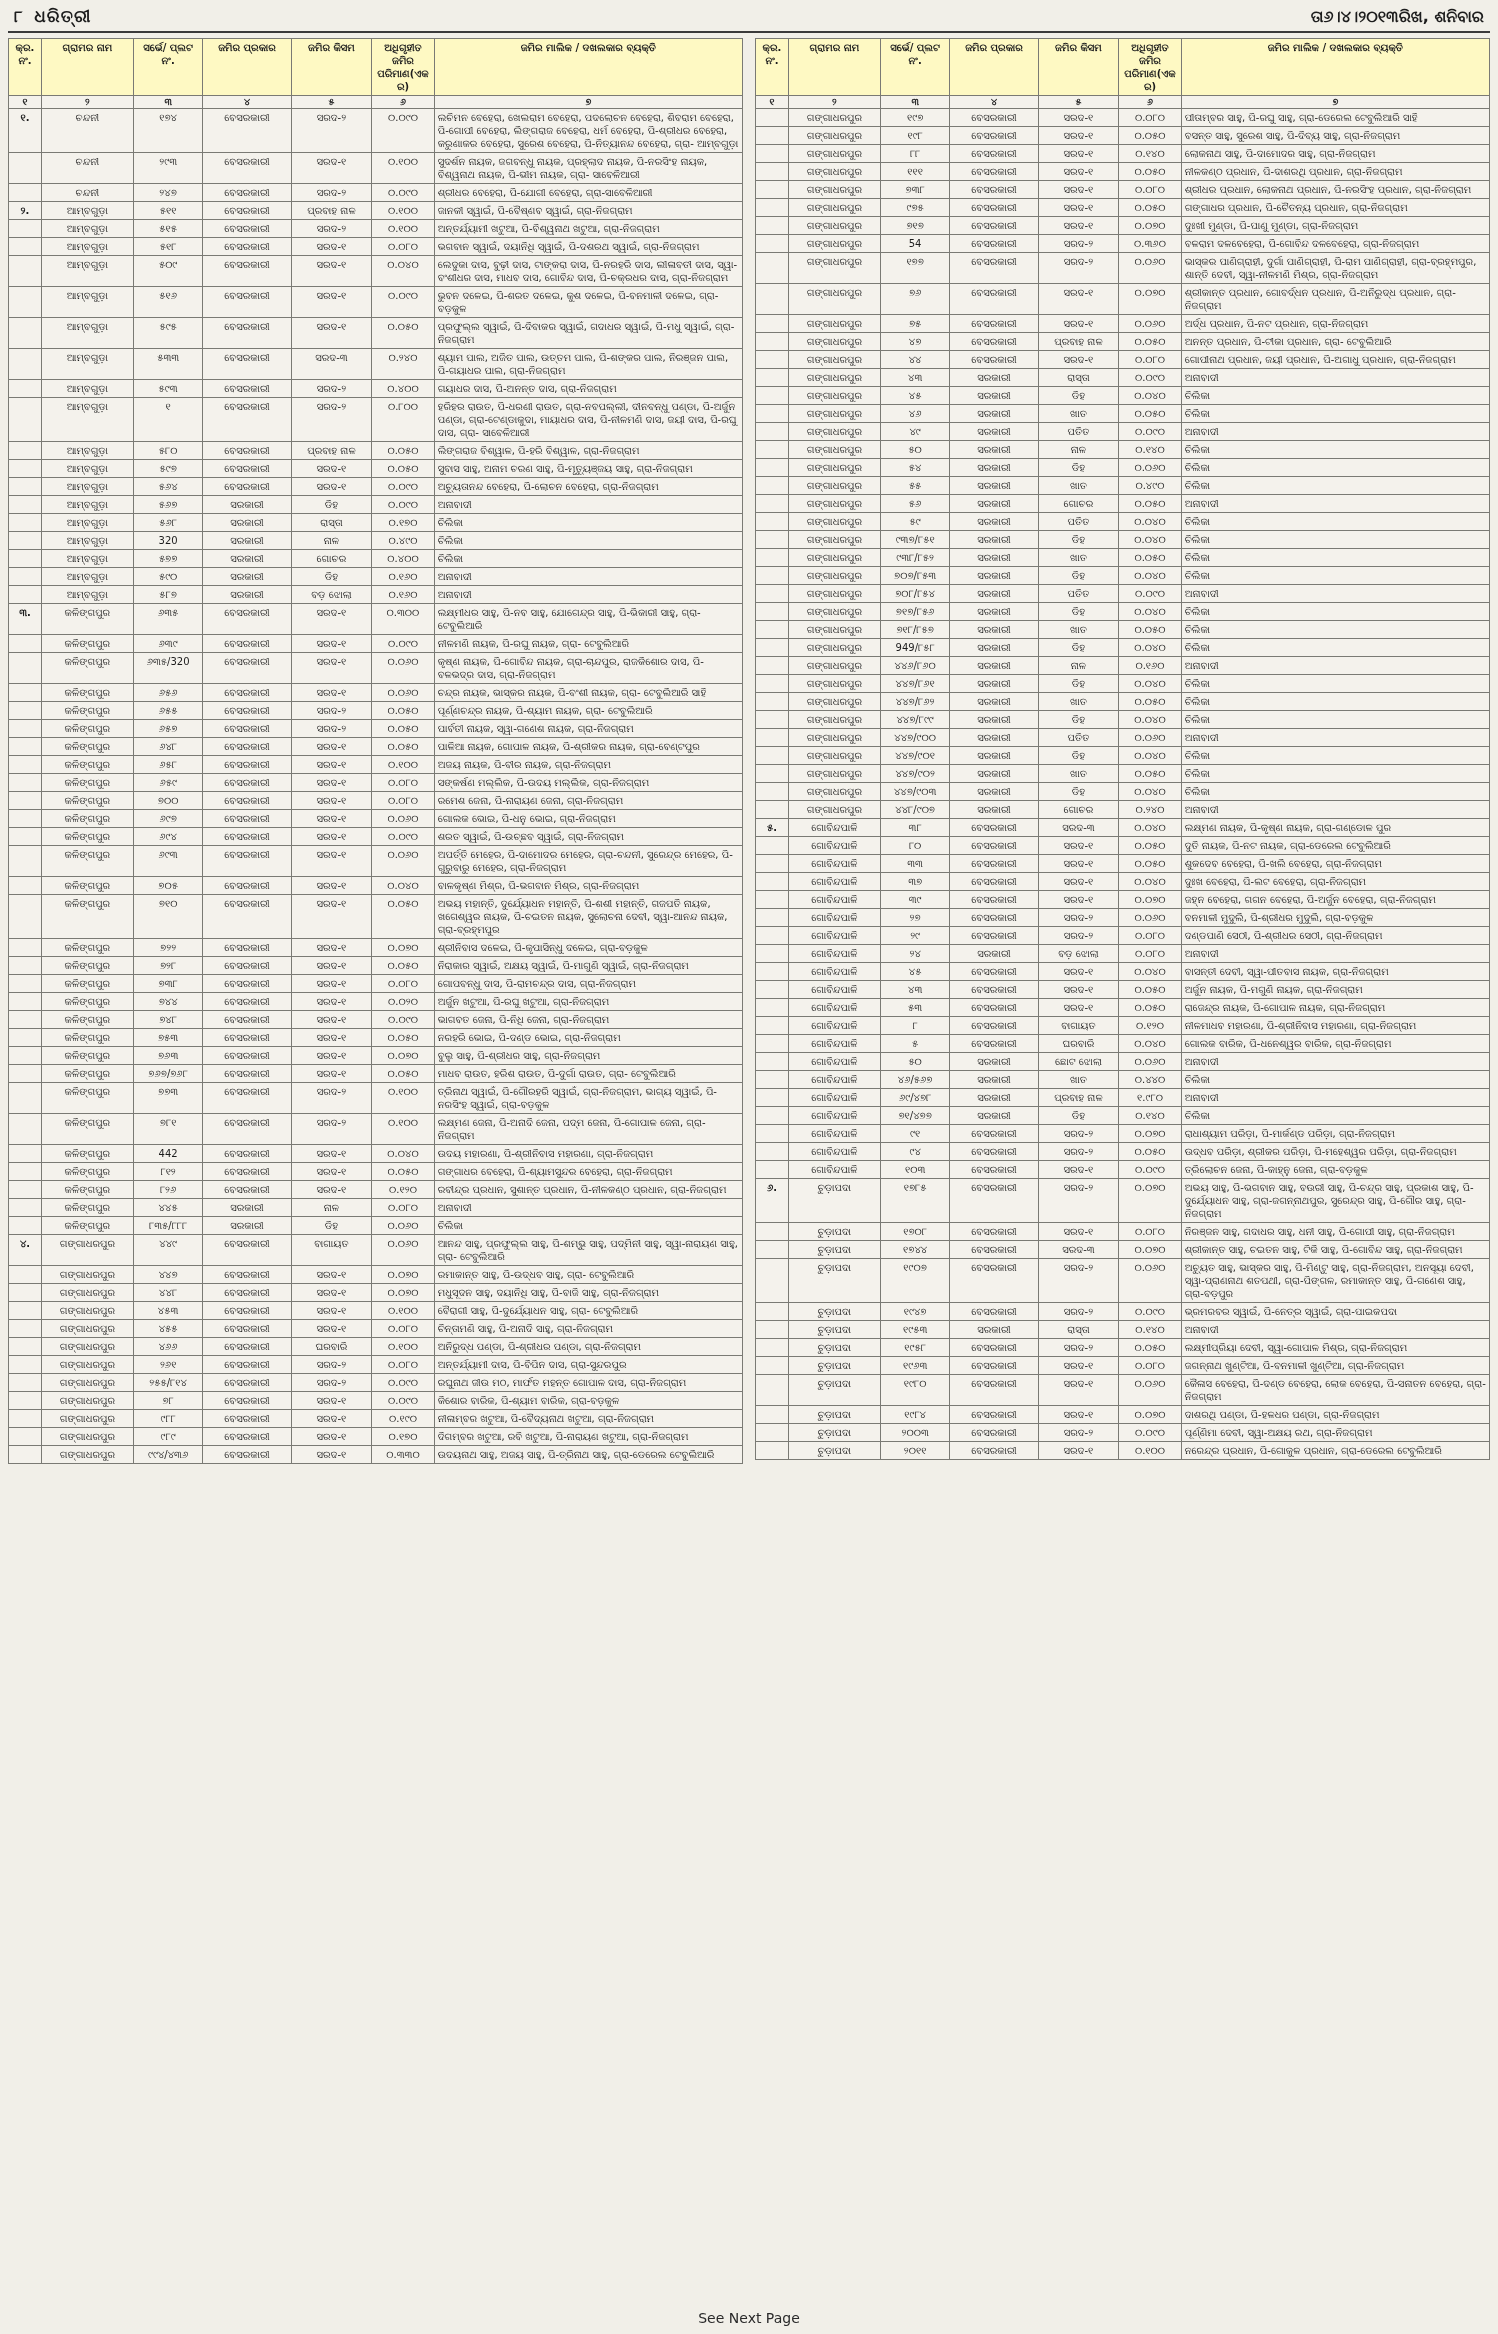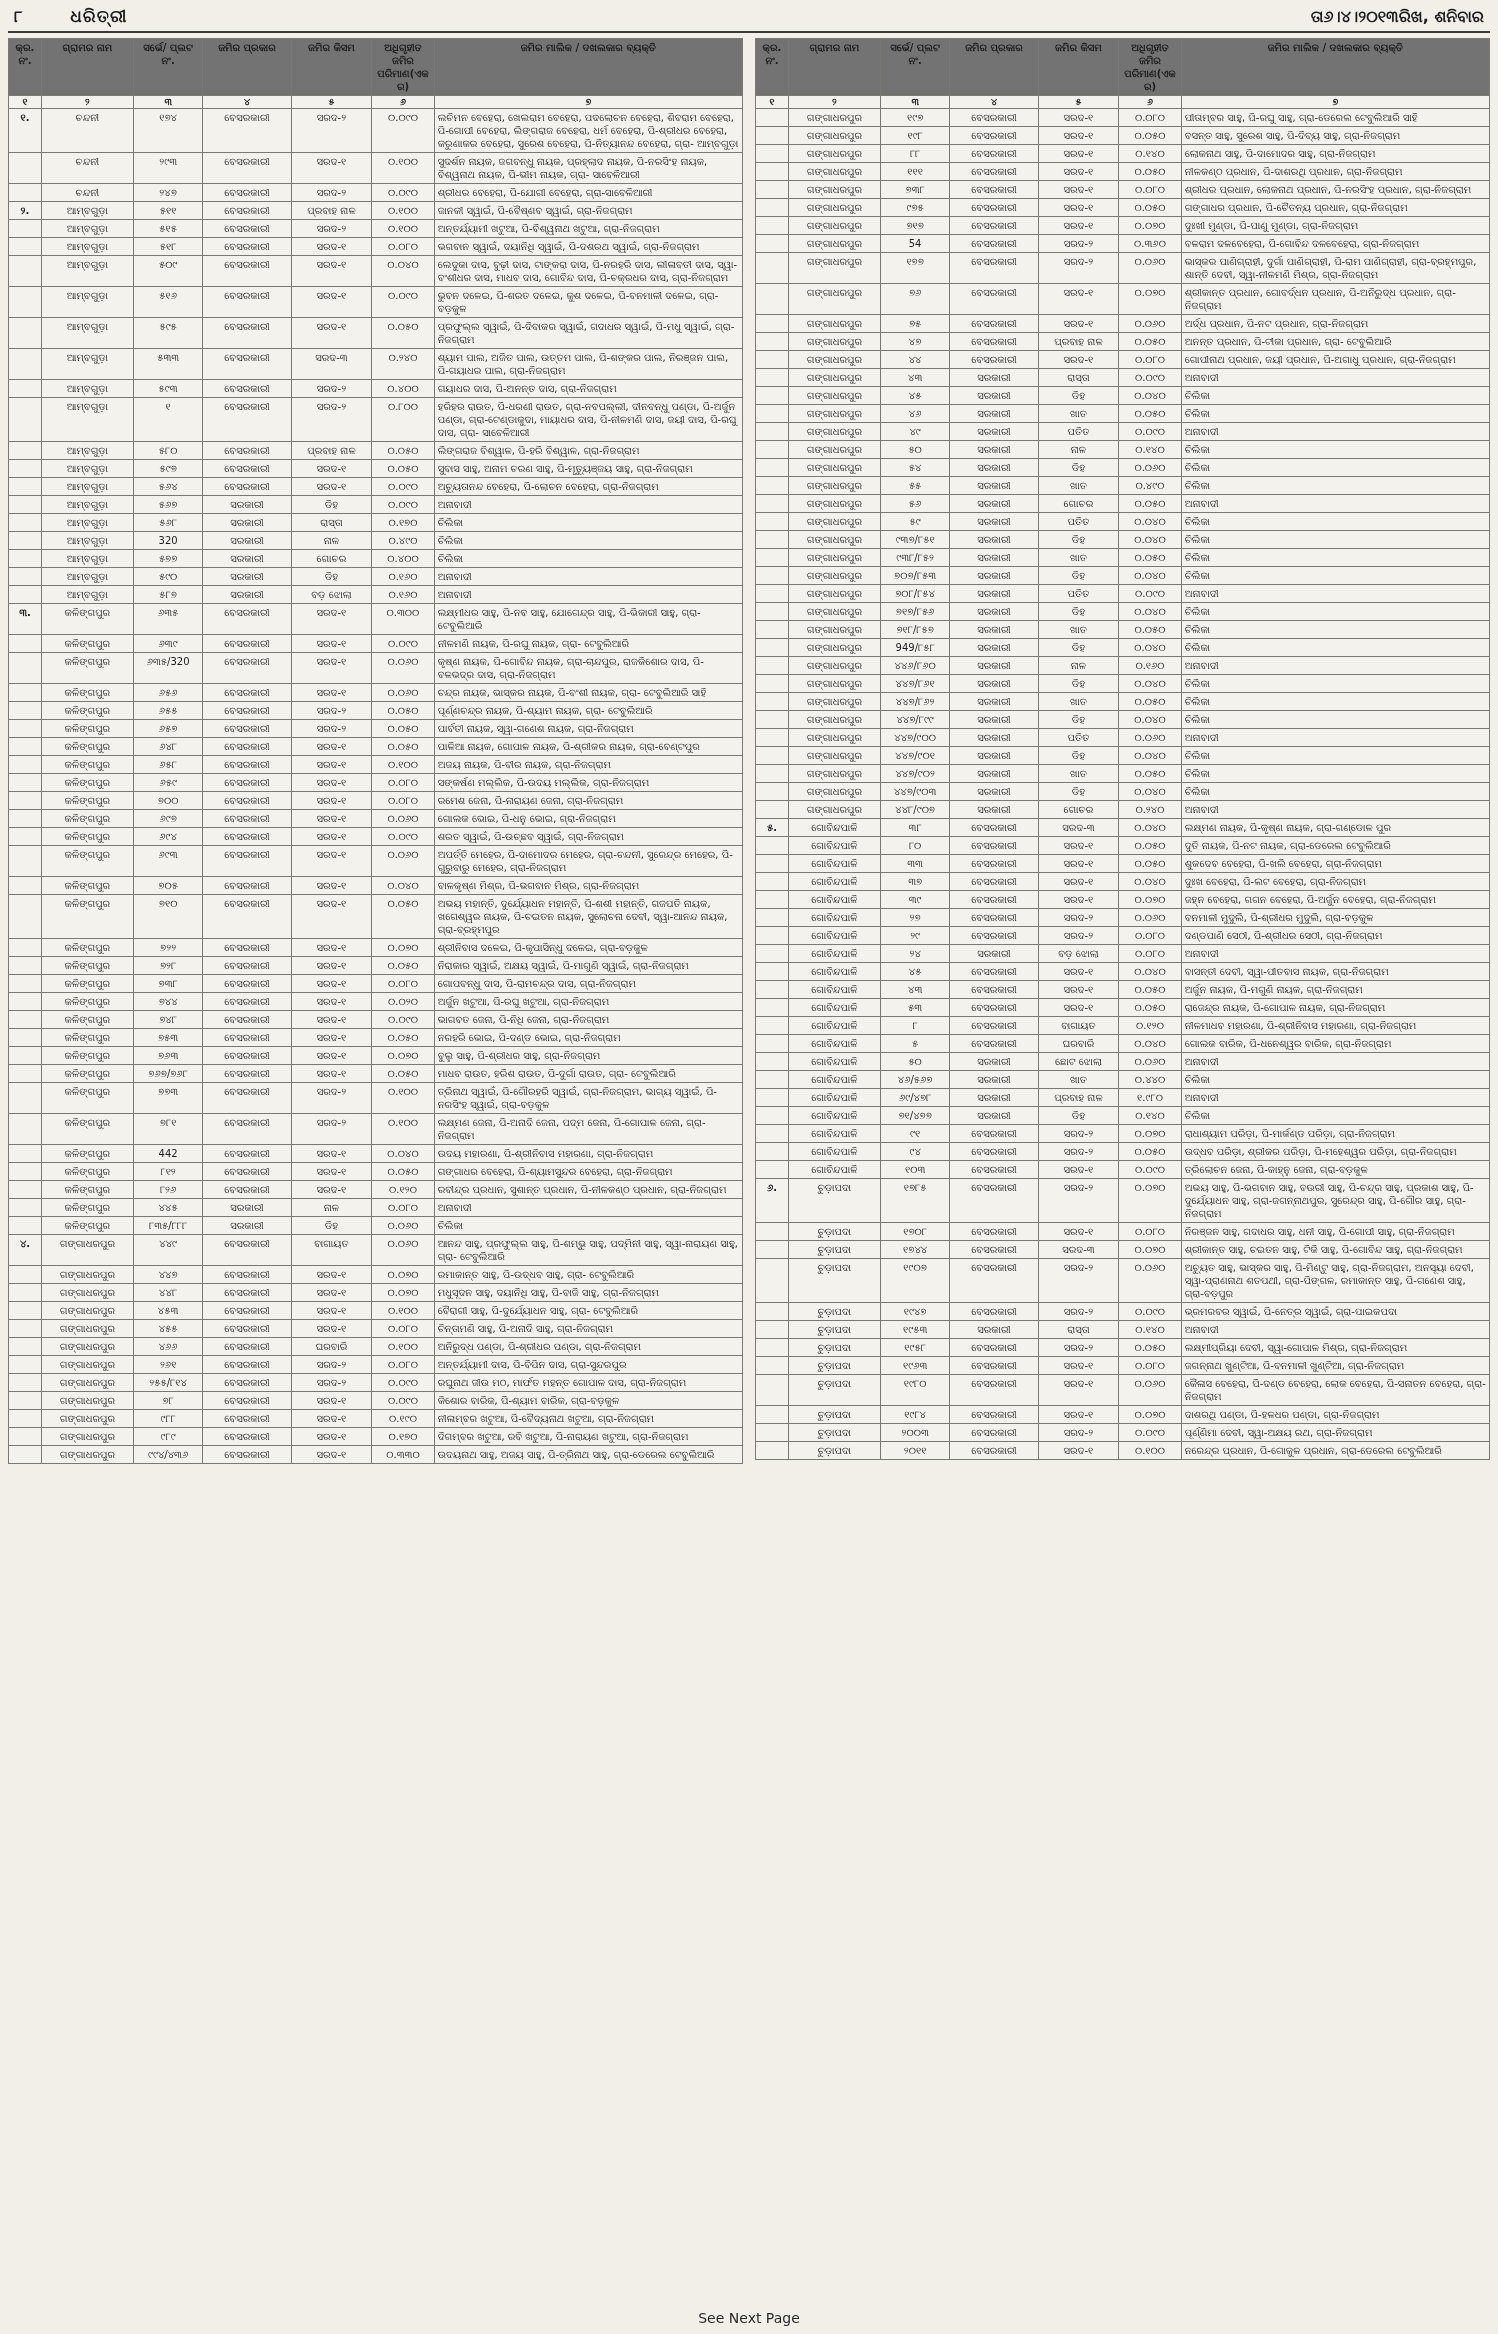--- a/index.html
+++ b/index.html
@@ -17,21 +17,21 @@
   .page-header{
     display:flex;
     justify-content:space-between;
     align-items:baseline;
     padding:3px 6px 4px 6px;
     border-bottom:2px solid #3a3a3a;
     margin-bottom:5px;
   }
   .masthead-left{display:flex;gap:12px;align-items:baseline;}
   .page-number{font-size:16px;font-weight:bold;}
-  .masthead{font-size:17px;font-weight:bold;font-family:"Liberation Serif", serif;letter-spacing:1px;margin-left:36px;}
+  .masthead{font-size:17px;font-weight:bold;font-family:"Liberation Serif", serif;letter-spacing:1px;}
   .page-date{font-size:16px;font-weight:bold;}
   .tables{display:flex;gap:12px;align-items:flex-start;}
   table.land-table{
     border-collapse:collapse;
     width:50%;
     table-layout:fixed;
     font-size:10px;
     line-height:1.3;
     background:#f4f2ec;
   }
@@ -39,21 +39,21 @@
     border:1px solid #7a7a74;
     padding:2px 3px;
     vertical-align:top;
     word-wrap:break-word;
     overflow-wrap:break-word;
   }
   table.land-table th{
     font-weight:bold;
     text-align:center;
     font-size:10px;
-    background:#737373;
+    background:#fef9c3;
   }
   table.land-table th.numrow{padding:0 2px;font-size:9.5px;background:#f4f2ec;}
   td.c0,td.c2,td.c3,td.c4,td.c5{text-align:center;}
   td.c1{text-align:center;}
   td.c6{text-align:left;}
   td.c0{font-weight:bold;}
   .see-next{
     position:absolute;
     bottom:8px;
     left:50%;

